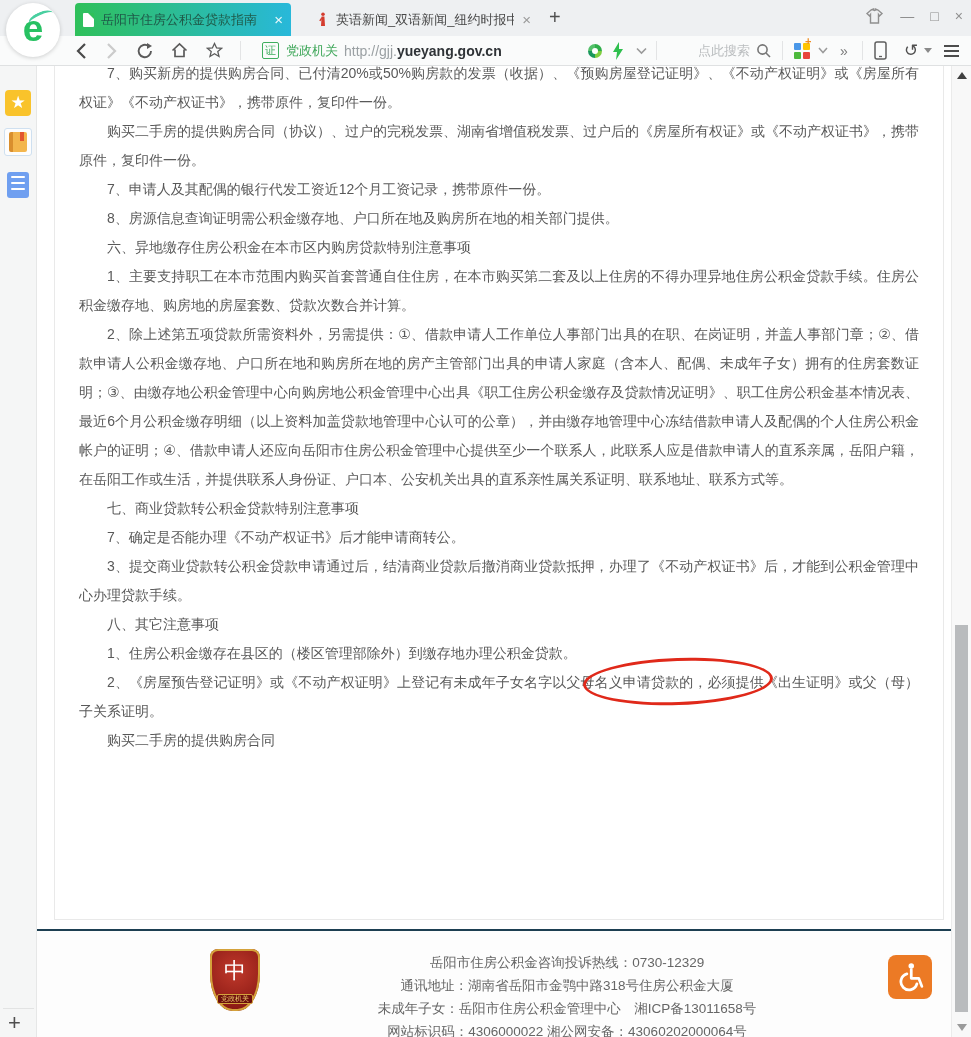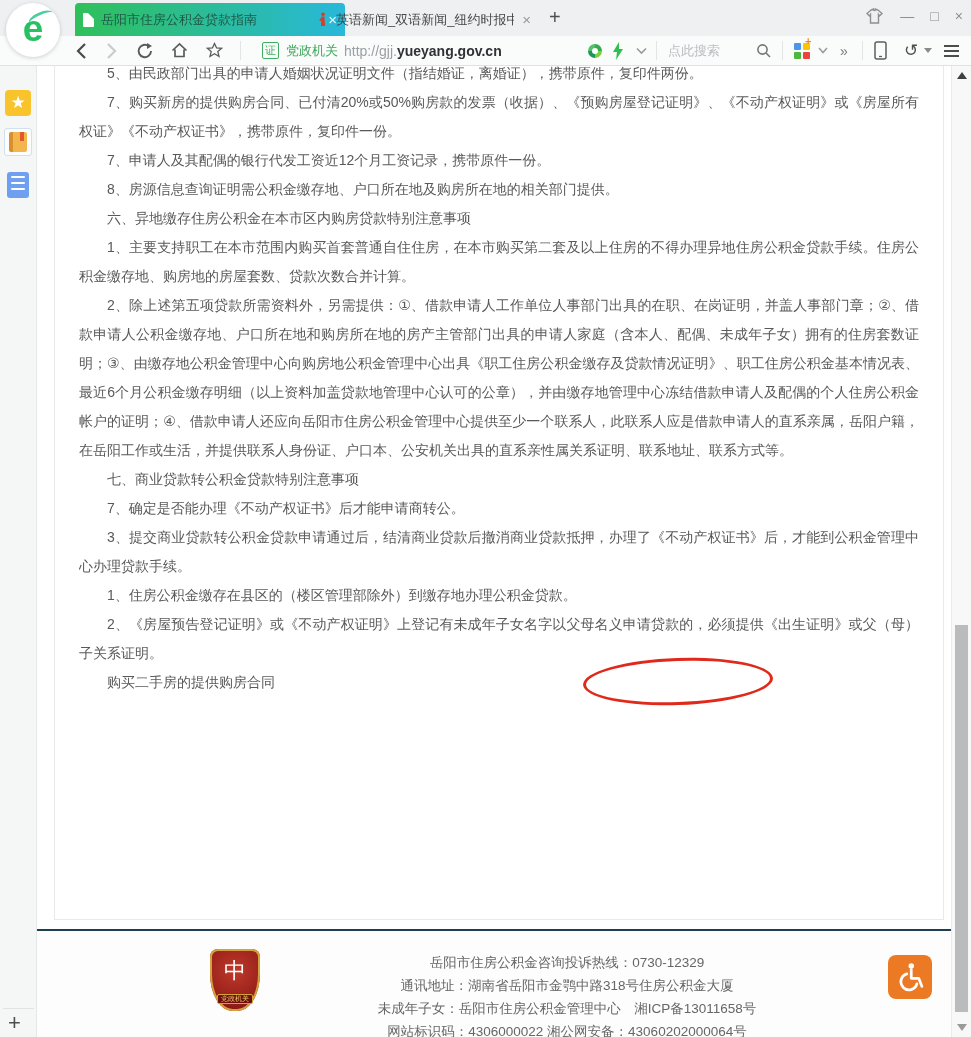--- a/index.html
+++ b/index.html
@@ -7,41 +7,41 @@
   .screen { position: relative; width: 971px; height: 1037px; background: #fff; overflow: hidden; }
 
   
   .tabbar { position: absolute; left:0; top:0; width:971px; height:36px; background:#eef0f2; }
   .browser-logo { position:absolute; left:6px; top:3px; width:54px; height:54px; border-radius:50%;
     background:#fff; z-index:6; box-shadow:0 1px 4px rgba(0,0,0,.18); text-align:center; }
   .browser-logo .e { color:#27c162; font-size:37px; font-weight:bold; line-height:52px; }
   .browser-logo .swoosh { position:absolute; right:6px; top:9px; width:26px; height:12px;
     border-top:3px solid #49cfa0; border-radius:50%; transform:rotate(-24deg); }
   .tab { position:absolute; top:3px; height:33px; display:flex; align-items:center; padding:0 8px; }
-  .tab-active { left:75px; width:270px; background:linear-gradient(90deg,#2fc05a,#28b8da); border-radius:4px 4px 0 0; }
+  .tab-active { left:75px; width:216px; background:linear-gradient(90deg,#2fc05a,#28b8da); border-radius:4px 4px 0 0; }
   .tab-active .tab-title { color:#1f5a49; font-size:13px; margin-left:7px; max-width:170px; overflow:hidden; white-space:nowrap; }
   .tab-active .tab-close { margin-left:auto; color:rgba(255,255,255,.9); font-size:15px; }
   .doc-icon { position:relative; width:11px; height:14px; background:#fff; border-radius:1px; }
   .doc-icon:after { content:""; position:absolute; right:0; top:0; border:3px solid; border-color:#2fc05a #2fc05a transparent transparent; }
   .tab2 { left:309px; width:230px; }
   .tab2 .tab-title { color:#474747; font-size:13px; margin-left:7px; max-width:178px; overflow:hidden; white-space:nowrap; }
   .tab2 .tab-close { margin-left:auto; color:#9a9a9a; font-size:15px; }
   .newtab { position:absolute; left:549px; top:7px; font-size:20px; color:#4f4f4f; line-height:20px; }
   .win-controls { position:absolute; right:8px; top:7px; display:flex; gap:16px; align-items:center; color:#8f8f8f; }
   .win-controls span { font-size:14px; line-height:18px; }
 
   
   .toolbar { position:absolute; left:0; top:36px; width:971px; height:30px; background:#fafbfb; border-bottom:1px solid #dfe1e2; }
   .tb { position:absolute; top:0; height:29px; display:flex; align-items:center; }
   .tb-sep { position:absolute; top:5px; width:1px; height:19px; background:#e3e4e5; }
   .cert-badge { border:1px solid #3fae5e; color:#3fae5e; font-size:11px; padding:0 2px; border-radius:2px; line-height:15px; }
   .site-type { color:#3fa75a; font-size:13px; }
   .url-prefix { color:#9aa0a3; font-size:14px; }
   .url-domain { color:#2f3337; font-size:14px; font-weight:bold; }
-  .search-ph { color:#b9bcbe; font-size:13px; }
+  .search-ph { color:#b9bcbe; font-size:13px;margin-left:30px; }
   .pinwheel { width:14px; height:14px; border-radius:50%; position:relative;
     background:conic-gradient(#2fae4a 0 25%, #7fce3f 0 50%, #19975d 0 75%, #53c06a 0 100%); }
   .pinwheel:after { content:""; position:absolute; left:4px; top:4px; width:6px; height:6px; border-radius:50%; background:#fff; }
   .grid-icon { position:relative; width:16px; height:16px; }
   .grid-icon i { position:absolute; width:7px; height:7px; border-radius:1px; }
   .gi-tl { left:0; top:0; background:#4a97e8; } .gi-tr { left:9px; top:0; background:#ffc400; }
   .gi-bl { left:0; top:9px; background:#4db93c; } .gi-br { left:9px; top:9px; background:#e8453c; }
   .grid-plus { position:absolute; left:11px; top:-8px; color:#f08c1e; font-size:11px; font-weight:bold; }
   .undo-glyph { font-size:17px; color:#4f4f4f; }
   .caret-down { width:0; height:0; border-left:4px solid transparent; border-right:4px solid transparent; border-top:5px solid #8a8a8a; }
@@ -245,30 +245,31 @@
       </div>
     <div class="st-divider"></div>
     <div class="st-plus">+</div>
   </div>
 
   <div class="page-viewport">
 
     <div class="content-card">
       <div class="content-text">
 
-      <p>5、由民政部门出具的申请人婚姻状况证明文件（指结婚证，离婚证），携带原件，复印件两份。</p>
           <p>7、购买新房的提供购房合同、已付清20%或50%购房款的发票（收据）、《预购房屋登记证明》、《不动产权证明》或《房屋所有权证》《不动产权证书》，携带原件，复印件一份。</p>
+          <p>购买二手房的提供购房合同（协议）、过户的完税发票、湖南省增值税发票、过户后的《房屋所有权证》或《不动产权证书》，携带原件，复印件一份。</p>
           <p>7、申请人及其配偶的银行代发工资近12个月工资记录，携带原件一份。</p>
           <p>8、房源信息查询证明需公积金缴存地、户口所在地及购房所在地的相关部门提供。</p>
           <p>六、异地缴存住房公积金在本市区内购房贷款特别注意事项</p>
           <p>1、主要支持职工在本市范围内购买首套普通自住住房，在本市购买第二套及以上住房的不得办理异地住房公积金贷款手续。住房公积金缴存地、购房地的房屋套数、贷款次数合并计算。</p>
           <p>2、除上述第五项贷款所需资料外，另需提供：①、借款申请人工作单位人事部门出具的在职、在岗证明，并盖人事部门章；②、借款申请人公积金缴存地、户口所在地和购房所在地的房产主管部门出具的申请人家庭（含本人、配偶、未成年子女）拥有的住房套数证明；③、由缴存地公积金管理中心向购房地公积金管理中心出具《职工住房公积金缴存及贷款情况证明》、职工住房公积金基本情况表、最近6个月公积金缴存明细（以上资料加盖贷款地管理中心认可的公章），并由缴存地管理中心冻结借款申请人及配偶的个人住房公积金帐户的证明；④、借款申请人还应向岳阳市住房公积金管理中心提供至少一个联系人，此联系人应是借款申请人的直系亲属，岳阳户籍，在岳阳工作或生活，并提供联系人身份证、户口本、公安机关出具的直系亲性属关系证明、联系地址、联系方式等。</p>
           <p>七、商业贷款转公积金贷款特别注意事项</p>
           <p>7、确定是否能办理《不动产权证书》后才能申请商转公。</p>
           <p>3、提交商业贷款转公积金贷款申请通过后，结清商业贷款后撤消商业贷款抵押，办理了《不动产权证书》后，才能到公积金管理中心办理贷款手续。</p>
+          <p>八、其它注意事项</p>
           <p>1、住房公积金缴存在县区的（楼区管理部除外）到缴存地办理公积金贷款。</p>
           <p>2、《房屋预告登记证明》或《不动产权证明》上登记有未成年子女名字以父母名义申请贷款的，必须提供《出生证明》或父（母）子关系证明。</p>
           <p>购买二手房的提供购房合同</p>
         </div>
     </div>
 
     <div class="red-ellipse"></div>
 
     <div class="page-footer">
       <div class="gov-badge">

